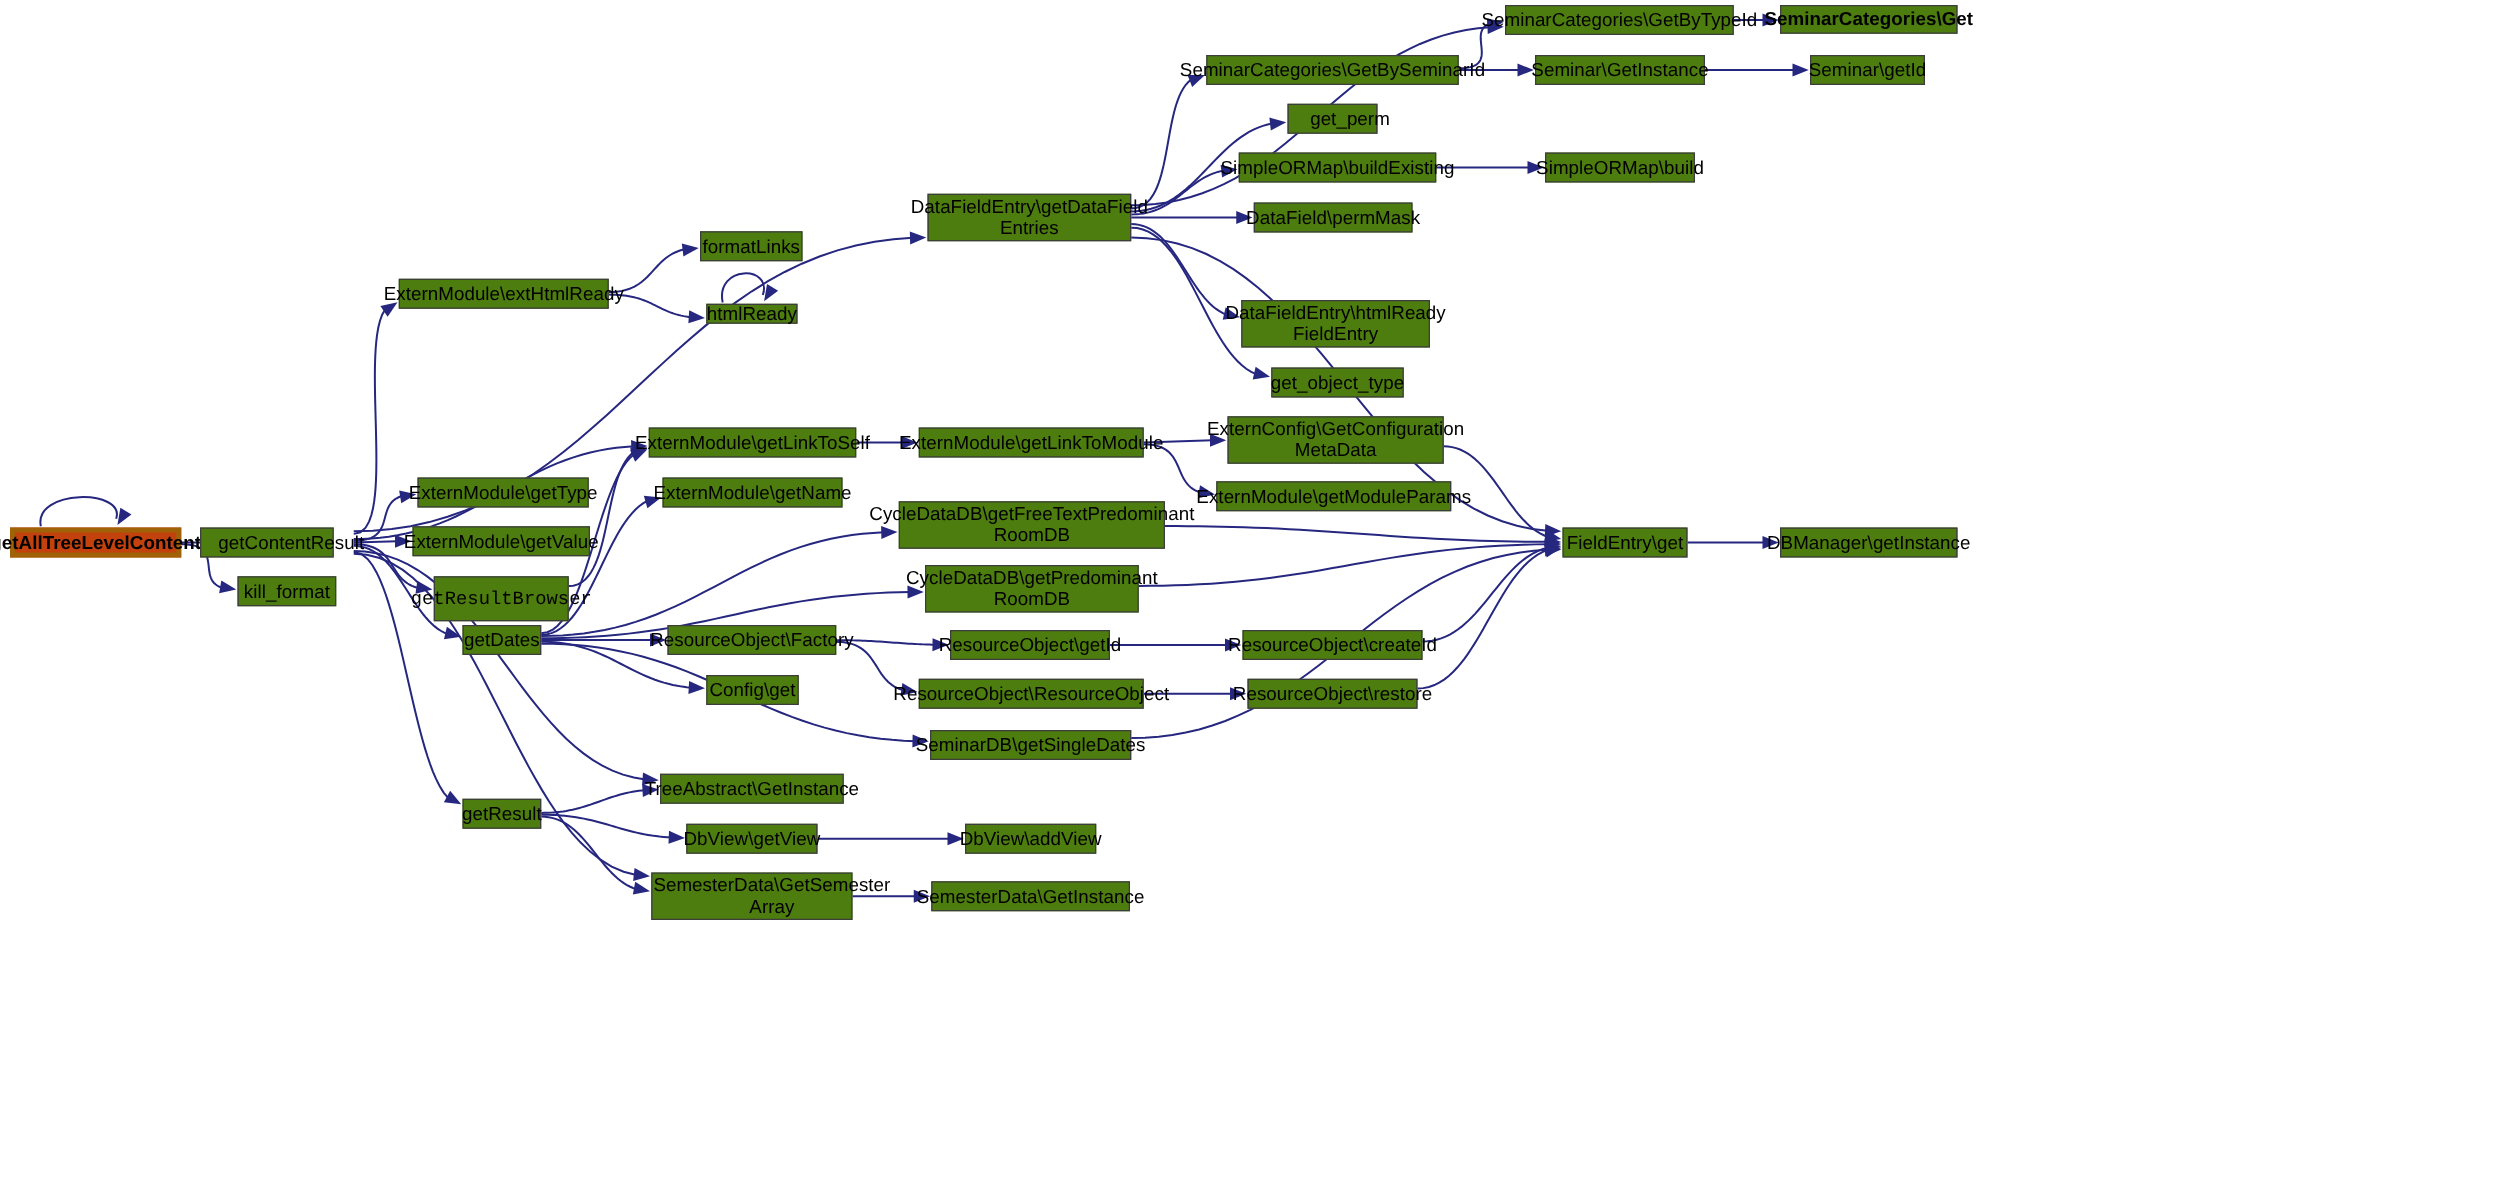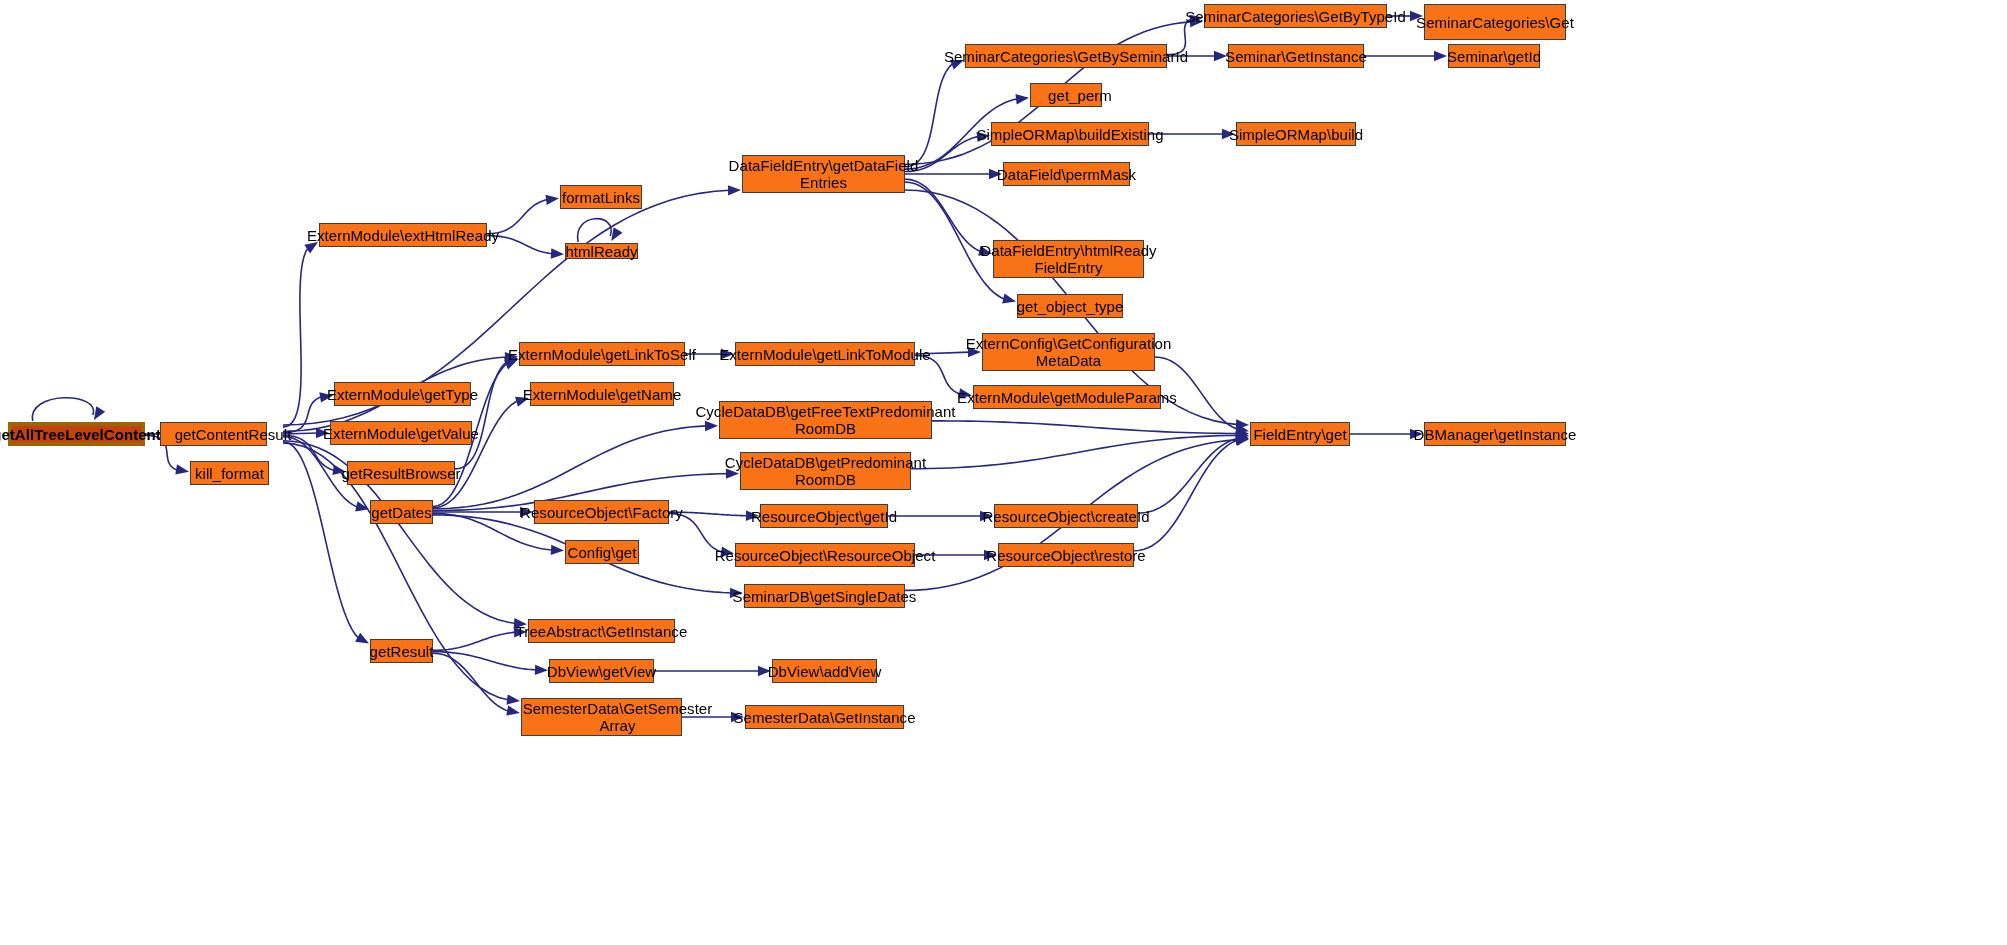--- a/index.html
+++ b/index.html
@@ -18,21 +18,21 @@
   #edges {
     position: absolute;
     left: 0; top: 0;
     width: 2007px;
     height: 945px;
   }
   .node {
     position: absolute;
     box-sizing: border-box;
     border: 1px solid #3d3d3d;
-    background: #f97316;
+    background: #4d7c0f;
     color: #000000;
     font-size: 15px;
     line-height: 17px;
     display: flex;
     align-items: center;
     justify-content: center;
     text-align: center;
     white-space: pre-line;
     letter-spacing: 0.05px;
   }
@@ -171,21 +171,21 @@
     </svg>
   <div id="node-layer">
       <div class="node root" style="left: 8px; top: 422px; width: 137px; height: 24px;">getAllTreeLevelContent</div>
       <div class="node" style="left: 160px; top: 422px; width: 107px; height: 24px; padding-left: 39px;">getContentResult</div>
       <div class="node" style="left: 190px; top: 461px; width: 79px; height: 24px;">kill_format</div>
       <div class="node" style="left: 319px; top: 223px; width: 168px; height: 24px;">ExternModule\extHtmlReady</div>
       <div class="node" style="left: 560px; top: 185px; width: 82px; height: 24px;">formatLinks</div>
       <div class="node" style="left: 565px; top: 243px; width: 73px; height: 16px;">htmlReady</div>
       <div class="node" style="left: 334px; top: 382px; width: 137px; height: 24px;">ExternModule\getType</div>
       <div class="node" style="left: 330px; top: 421px; width: 142px; height: 24px;">ExternModule\getValue</div>
-      <div class="node" style="left: 347px; top: 461px; width: 108px; height: 24px;">getResultBrowser</div>
+      <div class="node" style="left: 347px; top: 461px; width: 108px; height: 36px; font-family: Liberation Mono, monospace;">getResultBrowser</div>
       <div class="node" style="left: 370px; top: 500px; width: 63px; height: 24px;">getDates</div>
       <div class="node" style="left: 370px; top: 639px; width: 63px; height: 24px;">getResult</div>
       <div class="node" style="left: 519px; top: 342px; width: 166px; height: 24px;">ExternModule\getLinkToSelf</div>
       <div class="node" style="left: 530px; top: 382px; width: 144px; height: 24px;">ExternModule\getName</div>
       <div class="node" style="left: 534px; top: 500px; width: 135px; height: 24px;">ResourceObject\Factory</div>
       <div class="node" style="left: 565px; top: 540px; width: 74px; height: 24px;">Config\get</div>
       <div class="node" style="left: 528px; top: 619px; width: 147px; height: 24px;">TreeAbstract\GetInstance</div>
       <div class="node" style="left: 549px; top: 659px; width: 105px; height: 24px;">DbView\getView</div>
       <div class="node" style="left: 521px; top: 698px; width: 161px; height: 38px; padding-left: 32px;">SemesterData\GetSemester
 Array</div>
@@ -210,17 +210,17 @@
       <div class="node" style="left: 1017px; top: 294px; width: 106px; height: 24px;">get_object_type</div>
       <div class="node" style="left: 982px; top: 333px; width: 173px; height: 38px;">ExternConfig\GetConfiguration
 MetaData</div>
       <div class="node" style="left: 973px; top: 385px; width: 188px; height: 24px;">ExternModule\getModuleParams</div>
       <div class="node" style="left: 994px; top: 504px; width: 144px; height: 24px;">ResourceObject\createId</div>
       <div class="node" style="left: 998px; top: 543px; width: 136px; height: 24px;">ResourceObject\restore</div>
       <div class="node" style="left: 1250px; top: 422px; width: 100px; height: 24px;">FieldEntry\get</div>
       <div class="node" style="left: 1204px; top: 4px; width: 183px; height: 24px;">SeminarCategories\GetByTypeId</div>
       <div class="node" style="left: 1228px; top: 44px; width: 136px; height: 24px;">Seminar\GetInstance</div>
       <div class="node" style="left: 1236px; top: 122px; width: 120px; height: 24px;">SimpleORMap\build</div>
-      <div class="node" style="left: 1424px; top: 4px; width: 142px; height: 36px;">SeminarCategories\Get</div>
+      <div class="node" style="left: 1424px; top: 4px; width: 142px; height: 23px; font-weight: bold;">SeminarCategories\Get</div>
       <div class="node" style="left: 1448px; top: 44px; width: 92px; height: 24px;">Seminar\getId</div>
       <div class="node" style="left: 1424px; top: 422px; width: 142px; height: 24px;">DBManager\getInstance</div>
     </div>
 </div>
 
 </body></html>

